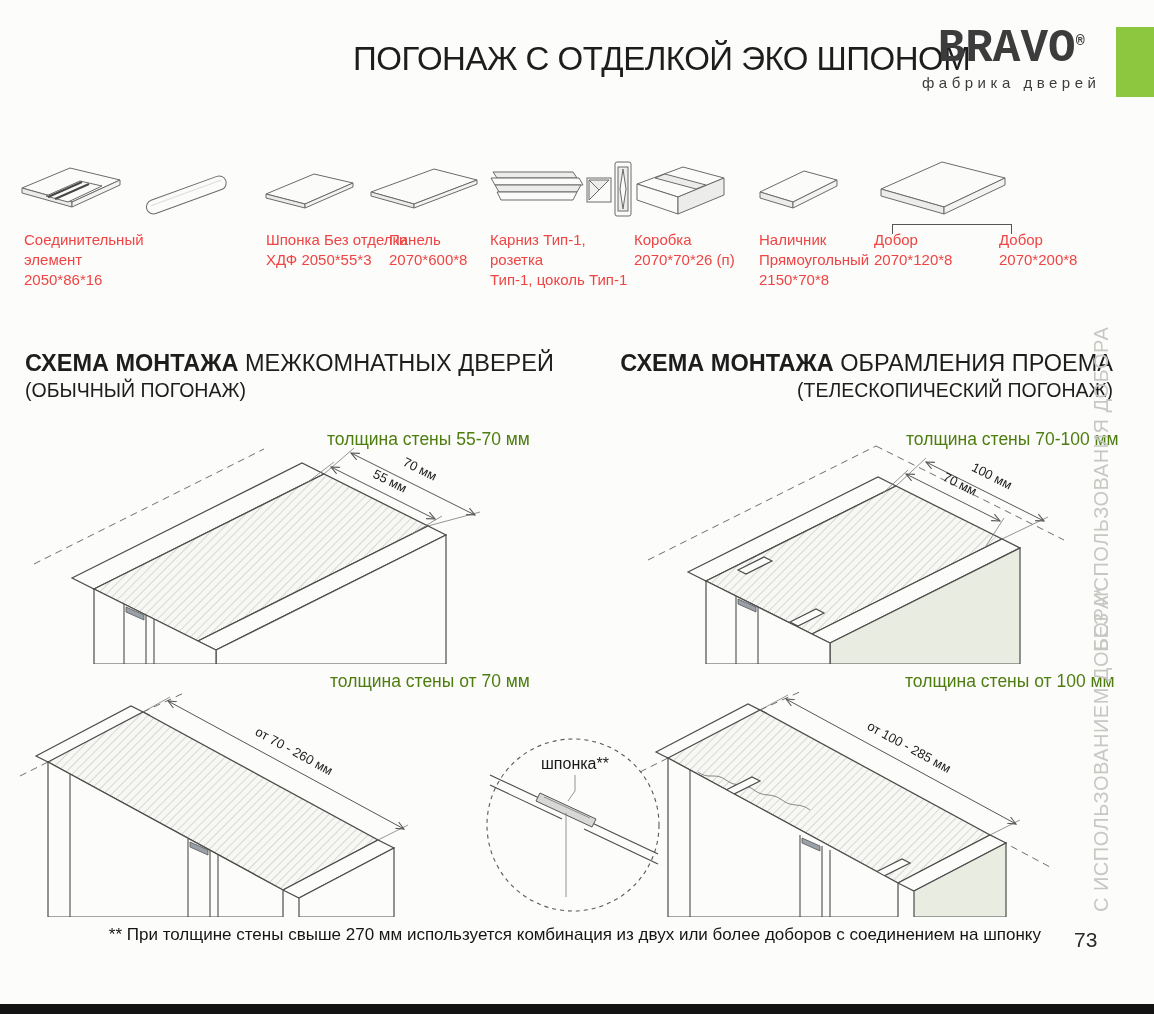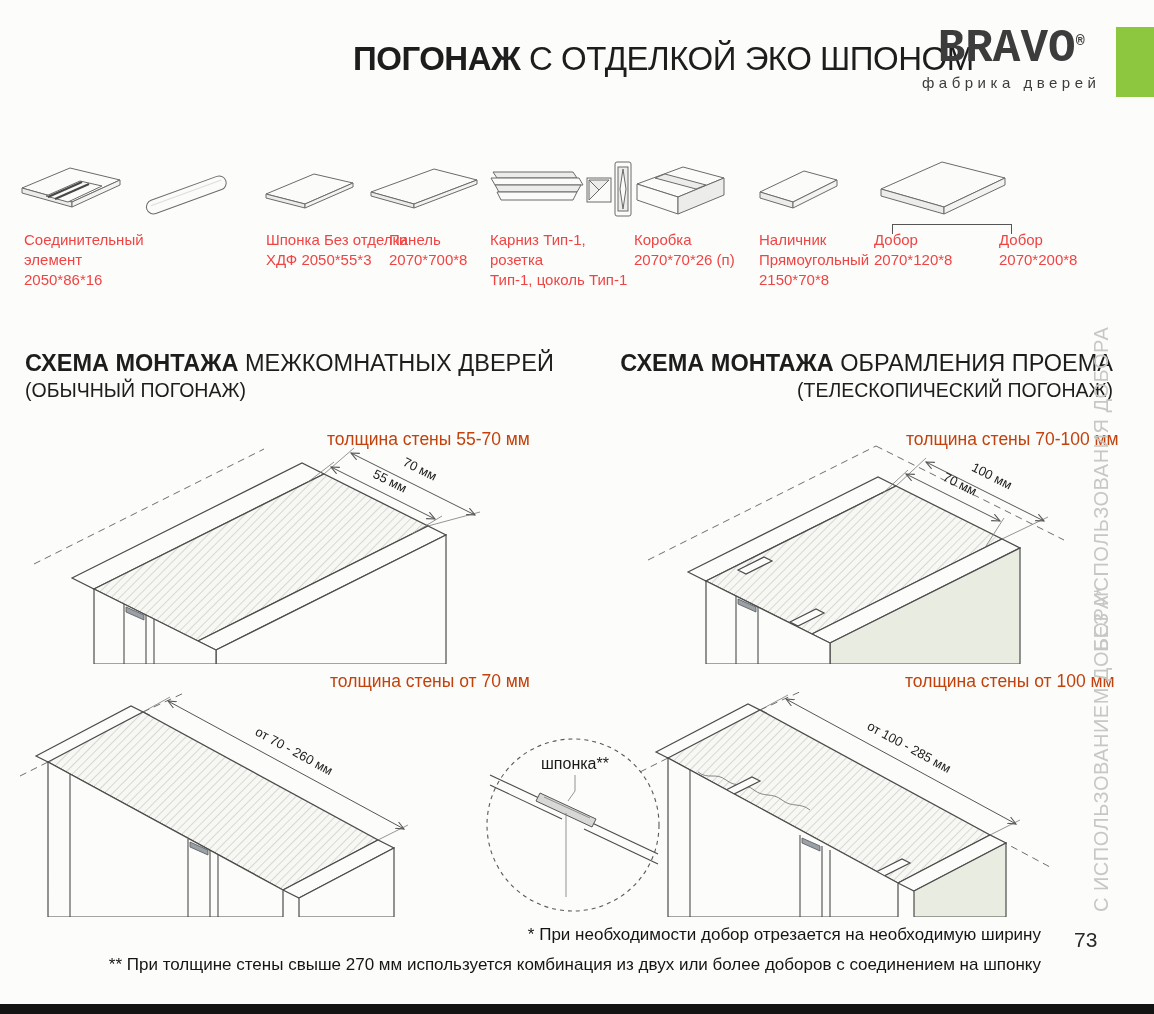--- a/index.html
+++ b/index.html
@@ -1,38 +1,38 @@
 <!DOCTYPE html>
 <html><head>
 <meta charset="utf-8">
 <style>
   html,body{margin:0;padding:0;background:#e8e8e6;}
   .page{position:relative;width:1154px;height:1014px;background:#fcfcfa;overflow:hidden;
         font-family:"Liberation Sans",sans-serif;color:#1d1d1d;}
   
   .title{position:absolute;left:353px;top:40px;font-size:33px;letter-spacing:-0.5px;white-space:nowrap;}
-  .title b{font-weight:bold;margin-top:40px;}
+  .title b{font-weight:normal;margin-top:40px;}
   .logo{position:absolute;left:922px;top:26px;text-align:center;color:#3a3a3a;}
   .logo .brand{font-size:46px;font-weight:bold;letter-spacing:0px;color:#3c3c3c;line-height:1;font-family:Liberation Mono, monospace;}
   .logo .reg{font-size:15px;vertical-align:super;}
   .logo .tagline{font-size:15px;letter-spacing:4.5px;margin-top:2px;color:#3c3c3c;white-space:nowrap;}
   .green-square{position:absolute;right:0;top:27px;width:38px;height:70px;background:#8dc63f;}
   
   .picon{position:absolute;}
   .plabel{position:absolute;font-size:15px;line-height:1.32;color:#ef4444;}
   .bracket{position:absolute;left:892px;top:224px;width:118px;height:9px;
            border-top:1.5px solid #555;border-left:1.5px solid #555;border-right:1.5px solid #555;}
   
   .sec{position:absolute;font-size:23.5px;line-height:1.25;}
   .sec b{font-weight:bold;}
   .sec .sub{font-size:19.5px;}
   .sec-left{left:25px;top:349px;}
   .sec-right{left:auto;right:41px;top:349px;text-align:right;}
   
-  .cap{position:absolute;font-size:17.5px;color:#c2410c;white-space:nowrap;}
+  .cap{position:absolute;font-size:17.5px;color:#4d7c0f;white-space:nowrap;}
   
   .w{fill:#fbfbf9;stroke:#6b6b6b;stroke-width:1;}
   .w2{fill:#f1f1ef;stroke:#6b6b6b;stroke-width:1;}
   .e{fill:#ececea;stroke:#6b6b6b;stroke-width:1;}
   .e2{fill:#f3f3f1;stroke:#6b6b6b;stroke-width:1;}
   .dk{stroke:#474747;stroke-width:2;}
   .lt{stroke:#dddddb;stroke-width:1;}
   .ln{stroke:#4c4c4c;stroke-width:1.1;fill:none;}
   .white{fill:#fcfcfa;stroke:#4c4c4c;stroke-width:1.2;}
   .hatchf{fill:url(#hatch);stroke:#4c4c4c;stroke-width:1.3;}
@@ -136,21 +136,21 @@
   <div class="plabel" style="left:24px;top:230px;width:118px">
     <div>Соединительный элемент</div>
     <div>2050*86*16</div>
   </div>
   <div class="plabel" style="left:266px;top:230px;width:150px">
     <div>Шпонка Без отделки</div>
     <div>ХДФ 2050*55*3</div>
   </div>
   <div class="plabel" style="left:389px;top:230px;width:100px">
     <div>Панель</div>
-    <div>2070*700*8</div>
+    <div>2070*600*8</div>
   </div>
   <div class="plabel" style="left:490px;top:230px;width:152px">
     <div>Карниз Тип-1, розетка</div>
     <div>Тип-1,  цоколь Тип-1</div>
   </div>
   <div class="plabel" style="left:634px;top:230px;width:118px">
     <div>Коробка</div>
     <div>2070*70*26 (п)</div>
   </div>
   <div class="plabel" style="left:759px;top:230px;width:112px">
@@ -275,20 +275,19 @@
     <line class="thin" x1="66" y1="64" x2="112" y2="85"></line>
     <line class="thin" x1="88" y1="80" x2="88" y2="164"></line>
     <polyline class="thin" points="97,42 97,58 90,68"></polyline>
     <text class="dlabel" x="97" y="36">шпонка**</text>
   </svg>
 
   <div class="vlabel" style="left:1090px;top:652px">БЕЗ ИСПОЛЬЗОВАНИЯ ДОБОРА</div>
   <div class="vlabel" style="left:1090px;top:912px">С ИСПОЛЬЗОВАНИЕМ ДОБОРА*</div>
 
   <div class="footnotes">
-    <div>* При необходимости добор отрезается на необходимую ширину</div>
     <div>** При толщине стены свыше 270 мм используется комбинация из двух или более доборов с соединением на шпонку</div>
   </div>
 
   <div class="pageno">73</div>
   <div class="footer-bar"></div>
 
 </div>
 
 </body></html>

